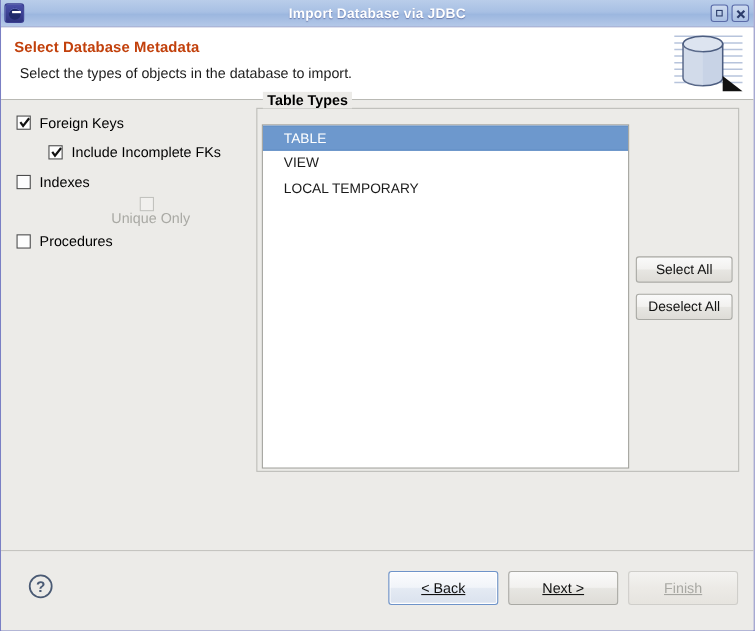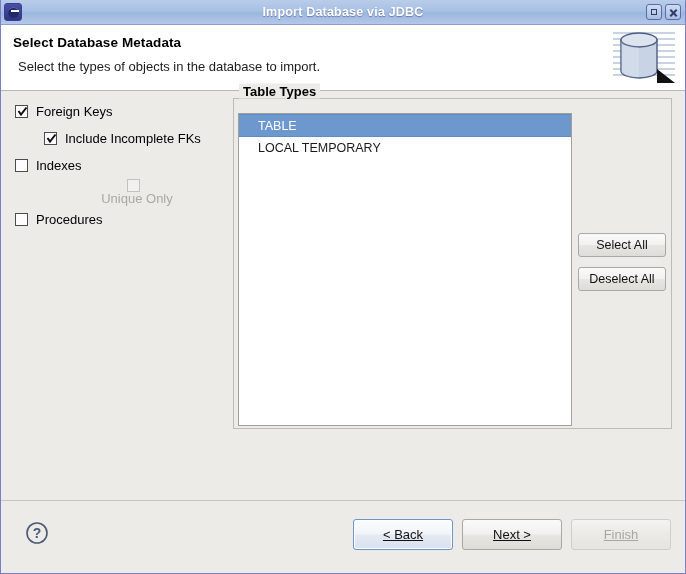--- a/index.html
+++ b/index.html
@@ -60,21 +60,21 @@
   }
   .win-btn .x1{transform:rotate(45deg);}
   .win-btn .x2{transform:rotate(-45deg);}
 
   
   .header{
     flex:0 0 66px;background:#ffffff;border-bottom:1px solid #b9b9b4;
     position:relative;padding:10px 12px 0 12px;box-sizing:border-box;
   }
   .header h1{
-    margin:0;font-size:13.5px;font-weight:bold;color:#000000;
+    margin:0;font-size:13.5px;font-weight:bold;color:#c2410c;
     letter-spacing:.1px;
   }
   .header p{
     margin:9px 0 0 5px;font-size:13px;color:#1c1c1c;font-weight:normal;
   }
   .db-icon{
     position:absolute;right:8px;top:2px;width:72px;height:62px;
   }
 
   
@@ -232,20 +232,21 @@
         <span class="cb-label">Procedures</span>
       </div>
 
     </div>
 
     <div class="group"></div>
     <div class="group-title">Table Types</div>
 
     <div class="listbox">
       <div class="listitem selected">TABLE</div>
+      <div class="listitem">VIEW</div>
       <div class="listitem">LOCAL TEMPORARY</div>
     </div>
 
     <div class="side-btns">
       <div class="btn">Select All</div>
       <div class="btn">Deselect All</div>
     </div>
 
   </div>
 

